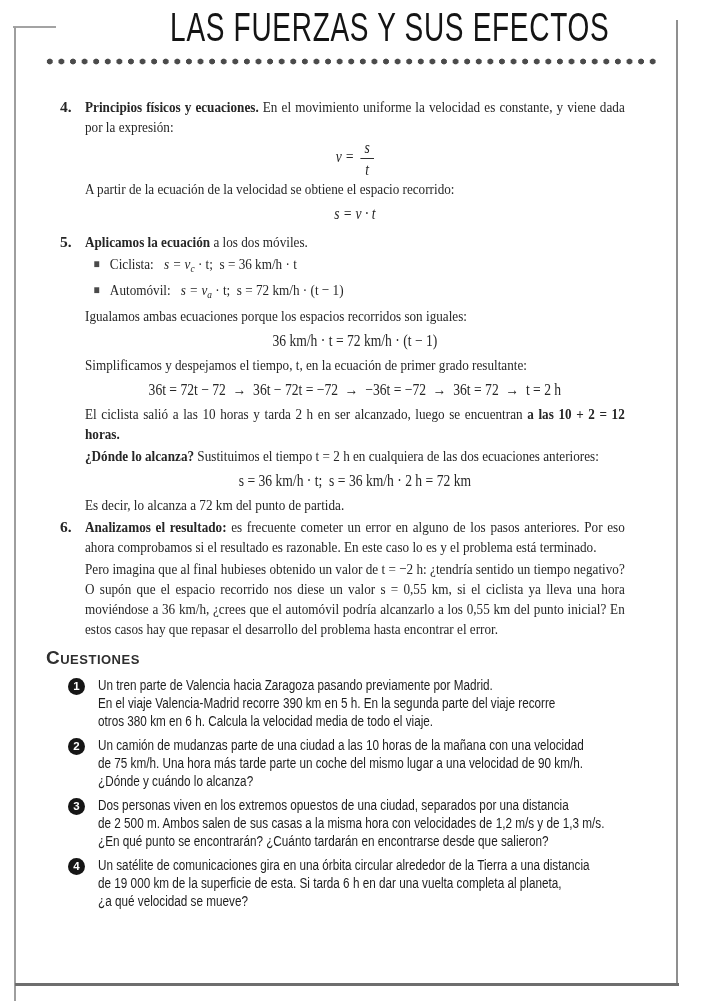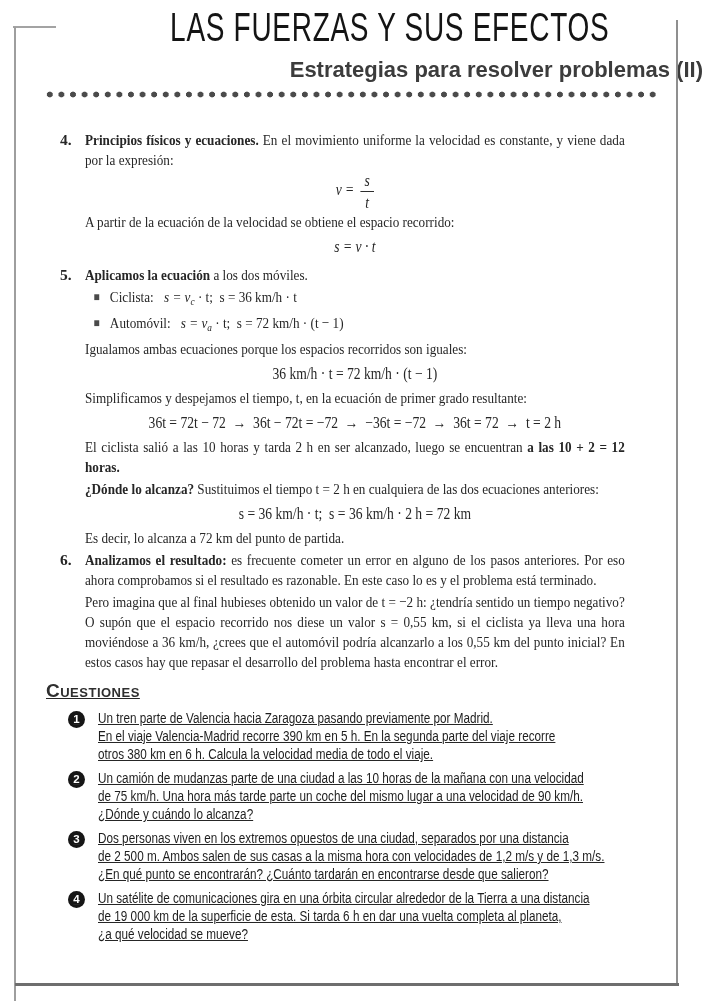--- a/index.html
+++ b/index.html
@@ -42,21 +42,21 @@
   .fnum { display:block; border-bottom:1px solid #2e2e2e; padding:0 5px 2px; }
   .fden { display:block; padding-top:2px; }
   .bullet { display:flex; margin:2px 0; padding-left:10px; }
   .sq { flex:none; color:#4a4a4a; font-size:12px; line-height:20px; margin-right:12px; }
   .blabel { margin-right:12px; }
   .sub { font-size:11px; vertical-align:-3px; font-style:italic; }
   .mt2 { margin-top:2px; }
   .s5 { margin-top:4px; }
 
   
-  .cuestiones { margin-top:8px;text-decoration:underline; }
+  .cuestiones { margin-top:8px; }
   .cues-hd { margin-left:-14px; font-family:"Liberation Sans", sans-serif; font-weight:700;
              font-variant:small-caps; font-size:19px; line-height:22px; letter-spacing:0.5px;
              color:#2f2f2f; margin-bottom:8px; }
   .q { display:flex; align-items:flex-start; margin-bottom:6px; }
   .badge { flex:none; width:17px; height:17px; border-radius:50%; background:#161616;
            color:#ffffff; font:700 11.5px/17px "Liberation Sans", sans-serif;
            text-align:center; margin:1px 13px 0 8px; }
   .qtext { display:inline-block; white-space:pre; font-family:"Liberation Sans", sans-serif;
            font-size:13.8px; line-height:18px; color:#1d1d1d;
            transform:scaleX(0.85); transform-origin:left top; }
@@ -68,21 +68,20 @@
 
   <div class="frame frame-topleft"></div>
   <div class="frame frame-left"></div>
   <div class="frame frame-right"></div>
   <div class="frame frame-bottom"></div>
 
   <header class="hdr">
     <div class="title">
       <span class="title-inner">LAS FUERZAS Y SUS EFECTOS</span>
     </div>
-    <div class="subtitle">Estrategias para resolver problemas (II)</div>
     <div class="dots"></div>
   </header>
 
   <main class="content">
 
     <div class="step">
       <div class="stepnum">4.</div>
       <div class="stepbody">
         <p class="just"><span class="b">Principios físicos y ecuaciones.</span><span> En el movimiento uniforme la velocidad es constante, y viene dada por la expresión:</span></p>
         <div class="eq frac-line">

